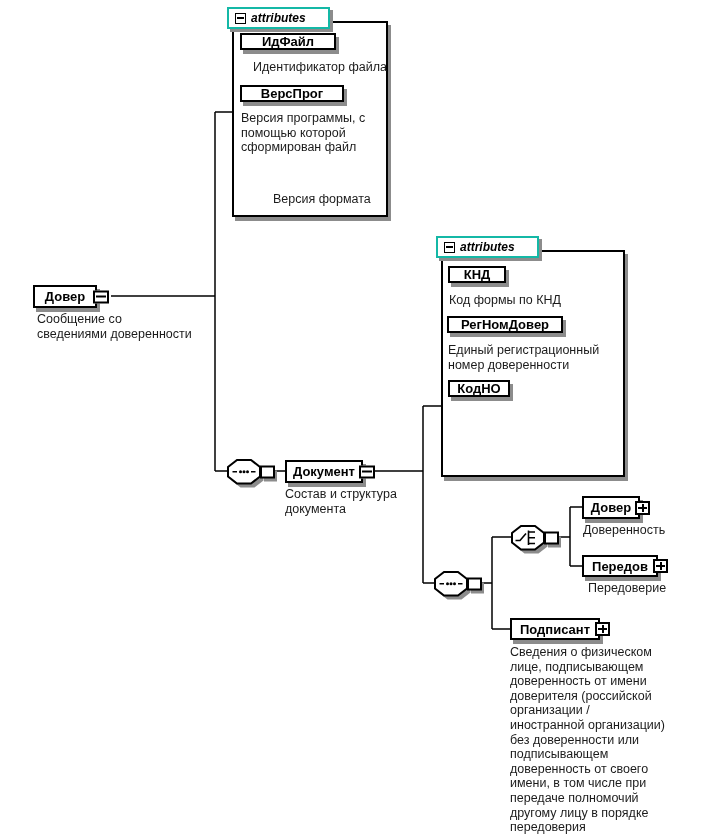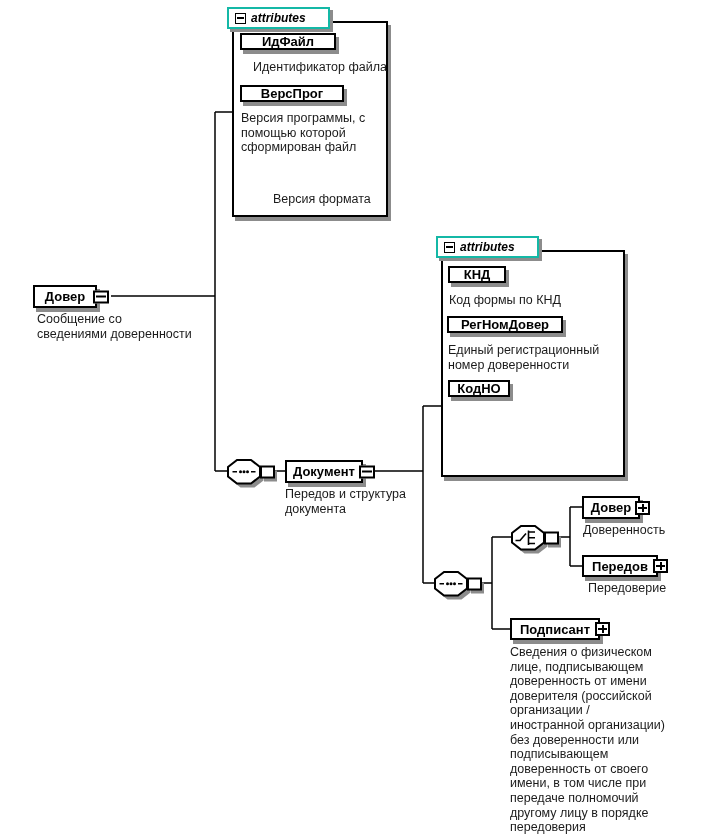--- a/index.html
+++ b/index.html
@@ -106,21 +106,21 @@
       <circle cx="20.5" cy="12.8" r="1.5" fill="#000"></circle>
     </g>
   </svg>
 
   <div class="ebox" style="left:285px;top:460px;width:78px;height:23px;">
     <span>Документ</span>
     <span class="sq expand">
         <span class="hbar"></span>
       </span>
   </div>
-  <div class="caption" style="left:285px;top:487px;">Передов и структура
+  <div class="caption" style="left:285px;top:487px;">Состав и структура
 документа</div>
 
   <div class="agroup" style="left:441px;top:250px;width:184px;height:227px;"></div>
   <div class="atab" style="left:436px;top:236px;width:103px;">
     <span class="minisq">
         <span class="hbar"></span>
       </span>
     <span>attributes</span>
   </div>
 

